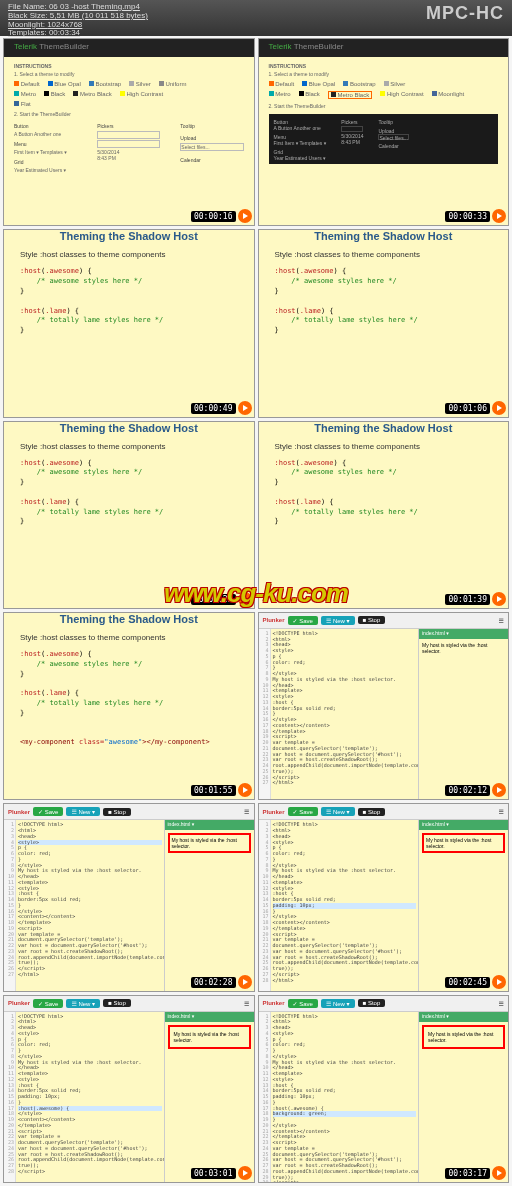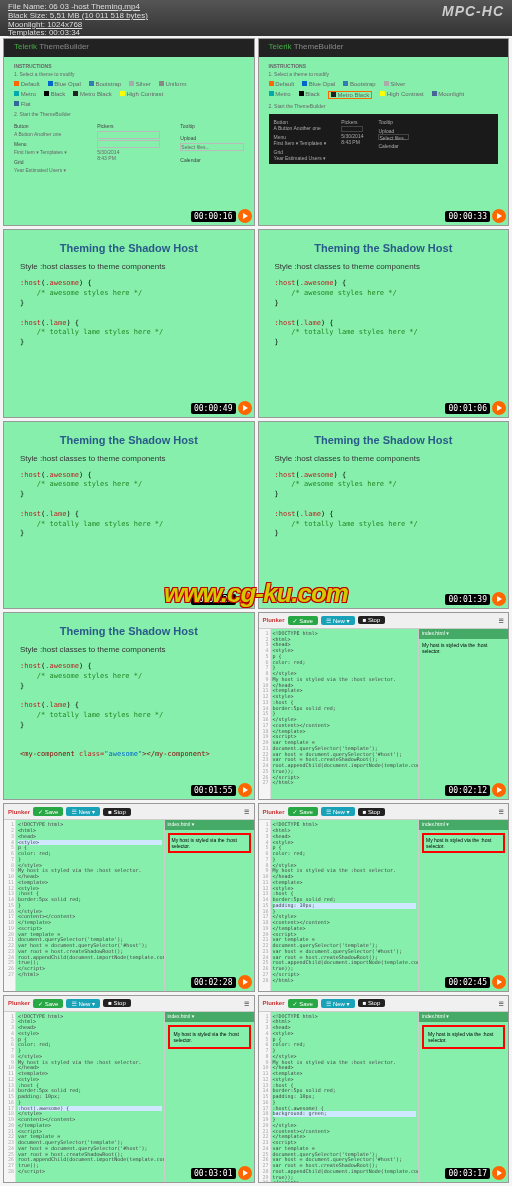--- a/index.html
+++ b/index.html
@@ -1,30 +1,30 @@
 <!DOCTYPE html>
 <html><head>
 <meta charset="utf-8">
 <style>
 * { margin: 0; padding: 0; box-sizing: border-box; }
 body { width: 512px; height: 1186px; background: #f5f5f5; font-family: Arial, sans-serif; font-size: 9px; position: relative; }
 .header-bar { position: absolute; top: 0; left: 0; right: 0; height: 36px; background: linear-gradient(to bottom, #555, #333); color: #ddd; padding: 3px 8px; display: flex; justify-content: space-between; }
 .file-info { font-size: 8px; line-height: 1.1; text-decoration: underline; }
-.app-name { font-size: 14px; font-weight: bold; letter-spacing: 1px; color: #ccc; font-style: italic; }
+.app-name { font-size: 18px; font-weight: bold; letter-spacing: 1px; color: #ccc; }
 .thumb-grid { position: absolute; top: 38px; left: 3px; right: 3px; bottom: 3px; display: grid; grid-template-columns: 1fr 1fr; grid-template-rows: repeat(6, 1fr); gap: 3px; }
-.thumb { background: #86efac; border: 1px solid #999; position: relative; overflow: hidden; }
+.thumb { background: #fef9c3; border: 1px solid #999; position: relative; overflow: hidden; }
 .timestamp-badge { position: absolute; bottom: 3px; right: 18px; background: #000; color: #fff; font-size: 8px; padding: 1px 3px; border-radius: 2px; font-family: monospace; }
 .play-btn { position: absolute; bottom: 2px; right: 2px; width: 14px; height: 14px; background: #f60; border-radius: 50%; display: flex; align-items: center; justify-content: center; }
 .play-btn::after { content: ""; border-left: 5px solid #fff; border-top: 3px solid transparent; border-bottom: 3px solid transparent; margin-left: 1px; }
 .telerik-header { height: 18px; background: #222; color: #5c5; padding: 3px 10px; font-size: 8px; }
 .telerik-body { padding: 6px 10px; font-size: 6px; color: #666; }
 .telerik-dark .telerik-section { background: #1a1a1a; color: #aaa; height: 50px; padding: 5px; margin-top: 5px; font-size: 5px; }
 .color-swatches { display: flex; gap: 8px; margin: 4px 0; flex-wrap: wrap; }
 .swatch { width: 5px; height: 5px; display: inline-block; }
-.slide { padding: 12px 16px; }
+.slide { padding: 0 16px; }
 .slide-title { text-align: center; font-size: 11px; font-weight: bold; color: #2a5a8a; margin-bottom: 8px; }
 .slide-sub { font-size: 8px; color: #333; margin-bottom: 8px; }
 .code-block { font-family: monospace; font-size: 7px; line-height: 1.4; }
 .kw-red { color: #b22; }
 .kw-green { color: #282; margin-top: 21px; }
 .kw-dkred { color: #800; }
 .plunker-bar { height: 16px; background: #f0f0f0; border-bottom: 1px solid #ccc; display: flex; align-items: center; padding: 0 4px; gap: 3px; font-size: 6px; }
 .plunker-logo { color: #c33; font-weight: bold; }
 .btn-save { background: #28a745; color: #fff; padding: 1px 5px; border-radius: 2px; }
 .btn-new { background: #17a2b8; color: #fff; padding: 1px 5px; border-radius: 2px; }

